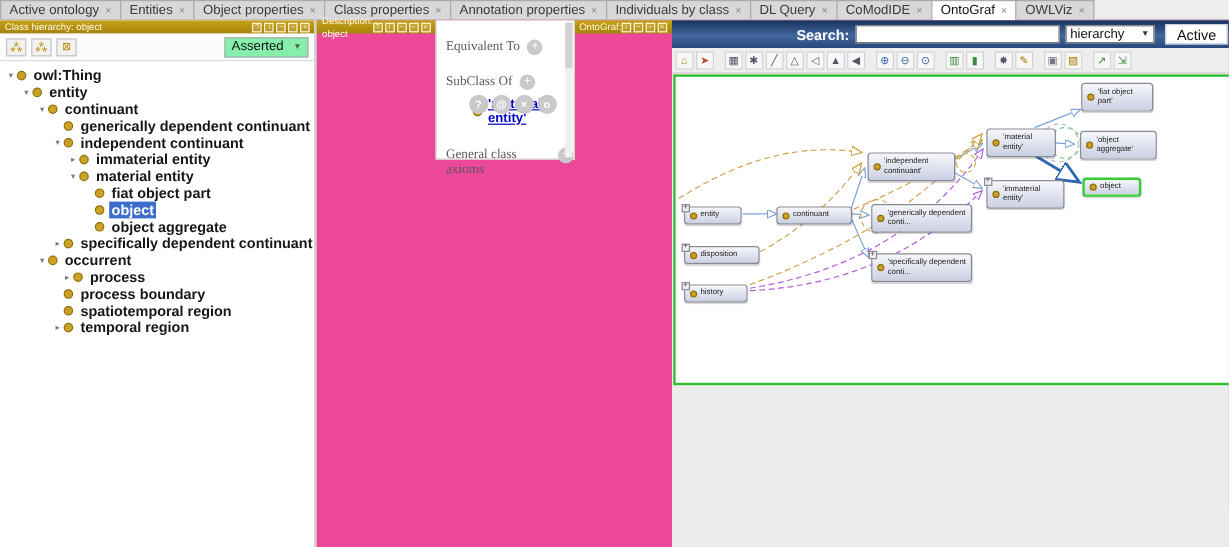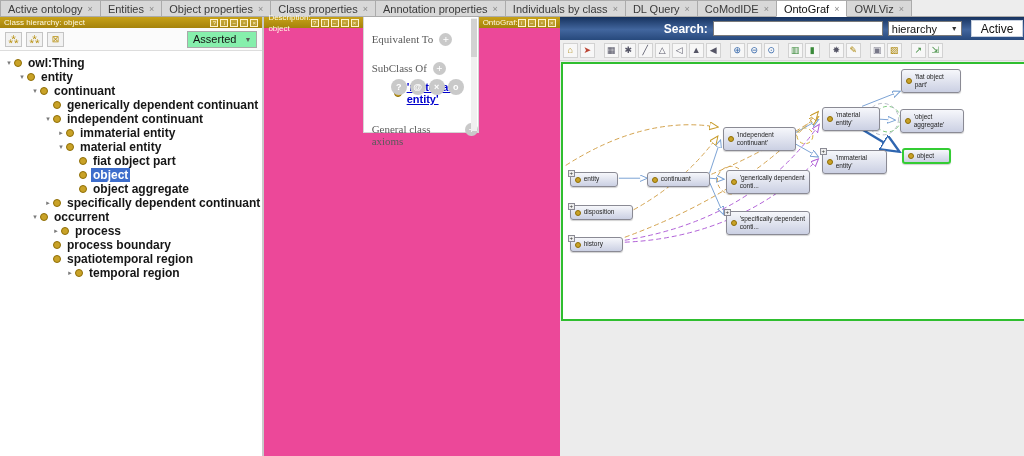--- a/index.html
+++ b/index.html
@@ -222,21 +222,21 @@
         <div class="tree-row" style="padding-left: 43px;">
           <span class="tw"></span>
           <span class="dot"></span>
           <span class="tlabel">process boundary</span>
         </div>
         <div class="tree-row" style="padding-left: 43px;">
           <span class="tw"></span>
           <span class="dot"></span>
           <span class="tlabel">spatiotemporal region</span>
         </div>
-        <div class="tree-row" style="padding-left: 65px; align-items: center;">
+        <div class="tree-row" style="padding-left: 43px; align-items: center;">
           <span class="tw">▸</span>
           <span class="dot"></span>
           <span class="tlabel">temporal region</span>
         </div>
       </div>
   </div>
 
   <div class="gap"></div>
 
   <div class="right-col">

